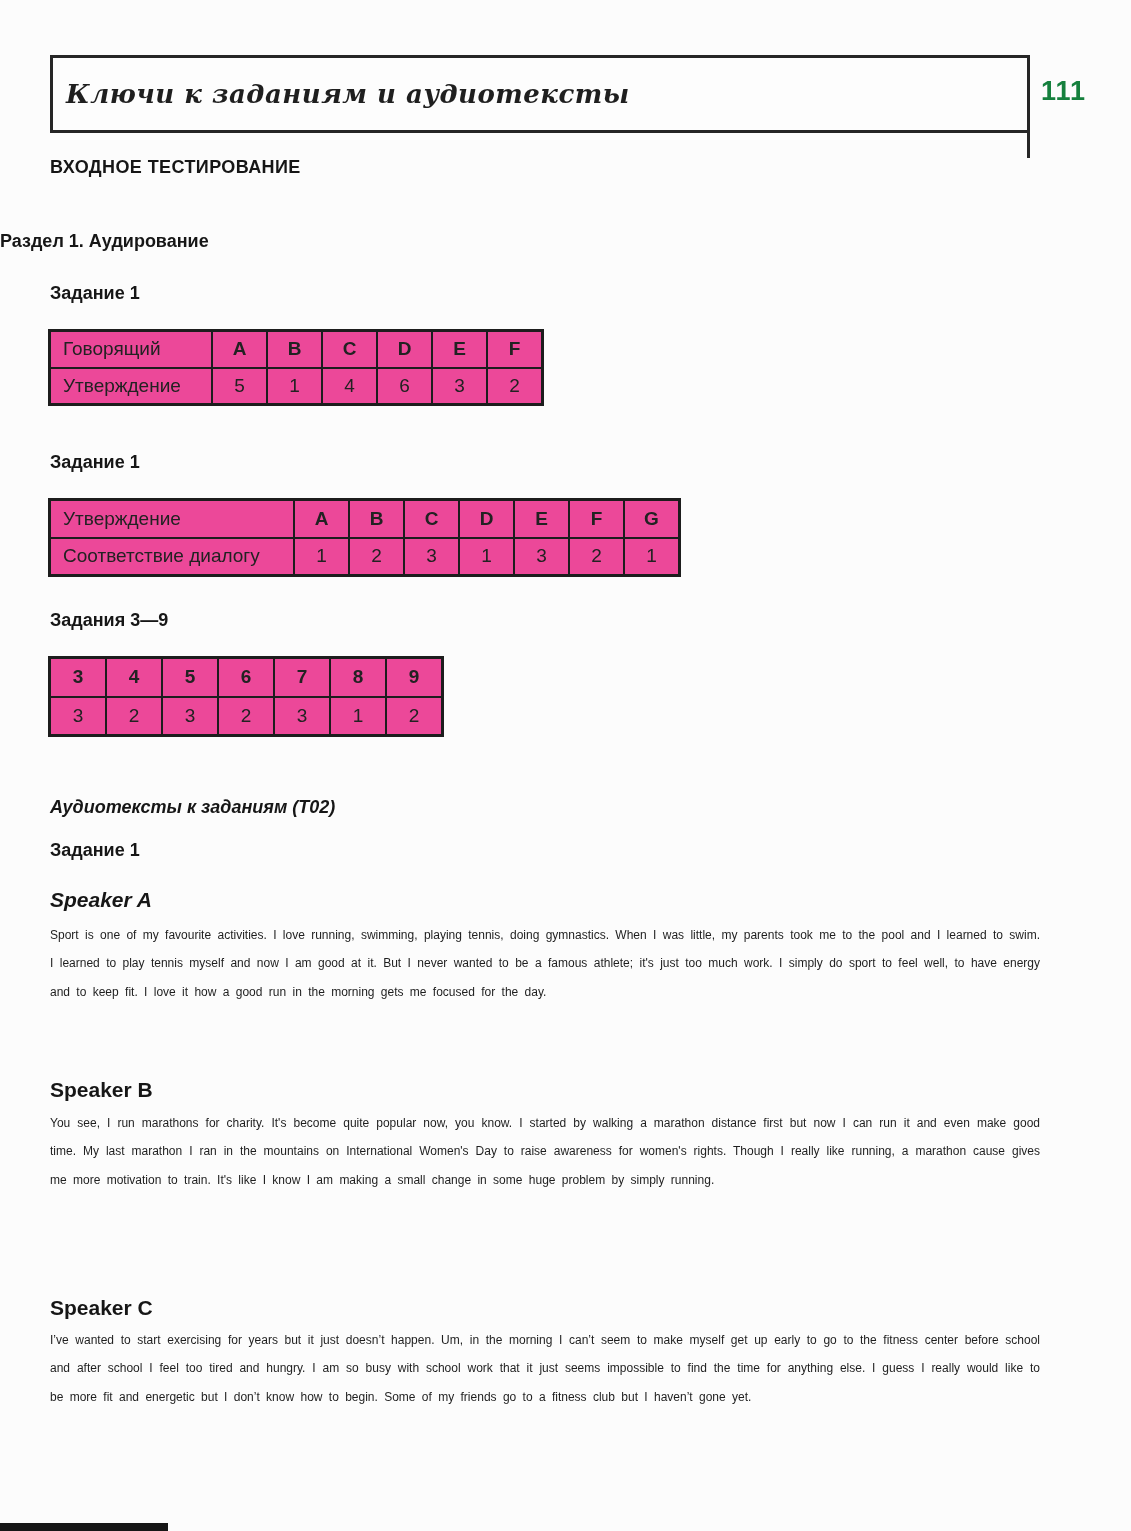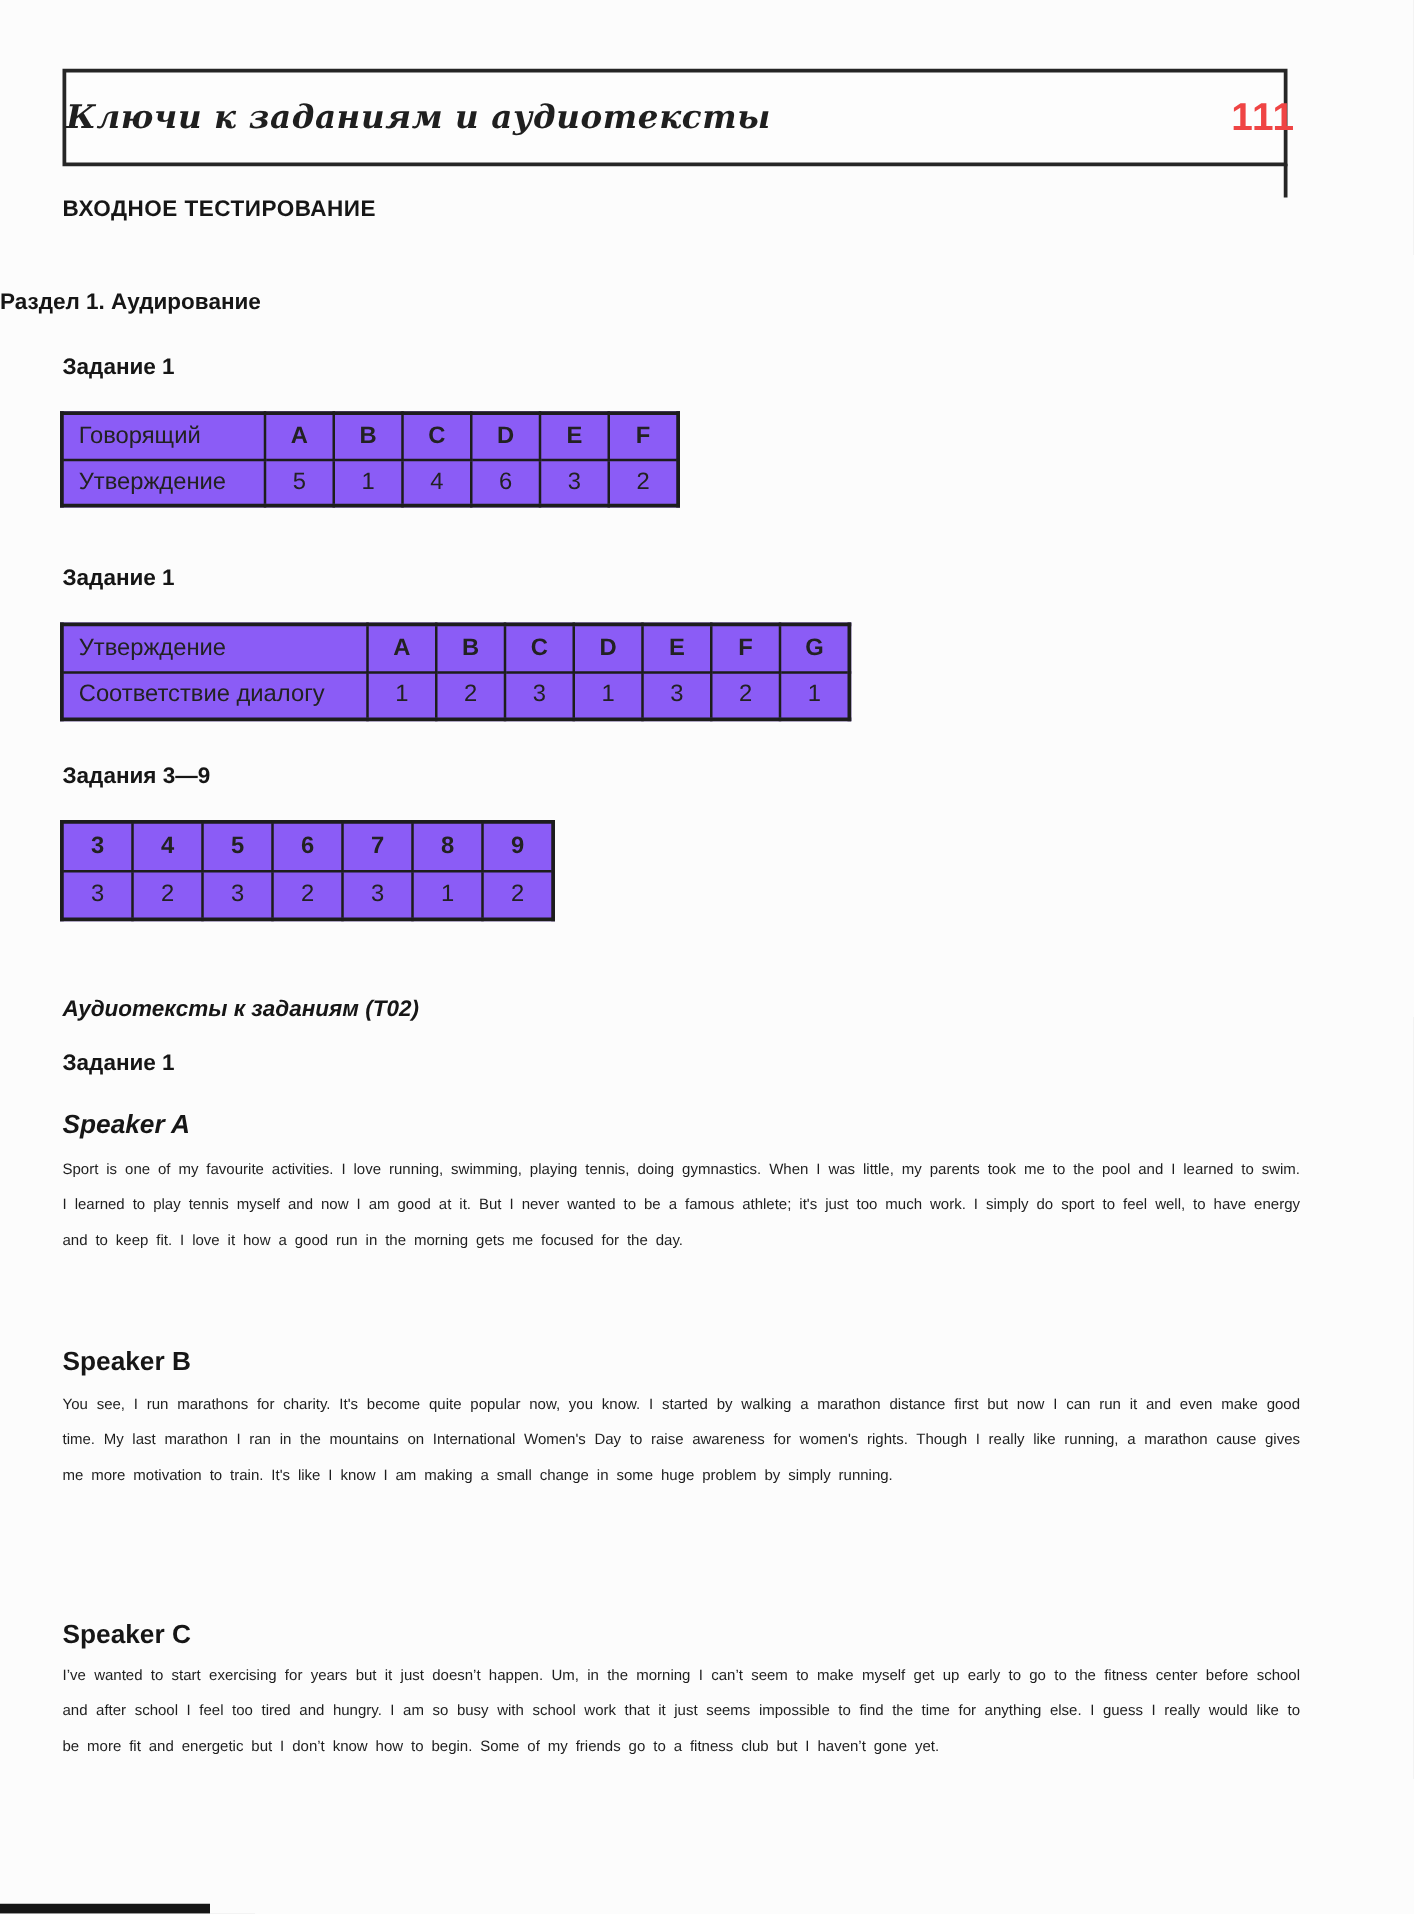--- a/index.html
+++ b/index.html
@@ -10,51 +10,51 @@
     font-family:"Liberation Sans",sans-serif;
     color:#1b1b1b;
     overflow:hidden;
   }
   .abs{position:absolute;}
 
   
   .header-box{
     left:50px;top:55px;width:980px;height:78px;
     border:3px solid #262626;box-sizing:border-box;
-    display:flex;align-items:center;
+    display:flex;align-items:center;padding-left:13px;
     background:#fdfdfd;
   }
   .header-title{
     font-family:"DejaVu Serif",serif;
     font-weight:bold;font-style:italic;
     font-size:26px;letter-spacing:0.5px;color:#1f1f1f;
   }
   .page-number{
-    left:985px;top:76px;
-    font-size:31px;font-weight:bold;letter-spacing:1px;color:#ef4444;
+    left:1041px;top:76px;
+    font-size:27px;font-weight:bold;letter-spacing:1px;color:#15803d;
   }
   .header-vline{
     left:1027px;top:131px;width:3px;height:27px;background:#262626;
   }
 
   
   .h-bold{font-size:18px;font-weight:bold;color:#161616;}
   .h-section{left:50px;top:157px;letter-spacing:0.4px;}
   .h-part{left:0;top:231px;width:1085px;}
   .h-task1{left:50px;top:283px;}
   .h-task2{left:50px;top:452px;}
   .h-task39{left:50px;top:610px;}
   .h-audio{left:50px;top:797px;font-style:italic;}
   .h-audio-task{left:50px;top:840px;}
 
   
   table.anskey{
     border-collapse:collapse;
     border:3px solid #1d1d1d;
-    background:#8b5cf6;
+    background:#ec4899;
   }
   table.anskey td{
     border:2px solid #1d1d1d;
     font-size:19px;text-align:center;vertical-align:middle;
     padding:0;color:#222;
   }
   table.anskey td.lbl{text-align:left;padding-left:12px;font-size:19px;}
   table.anskey td.hdr{font-weight:bold;}
   .t1{left:48px;top:329px;}
   .t1 tr{height:37px;}

